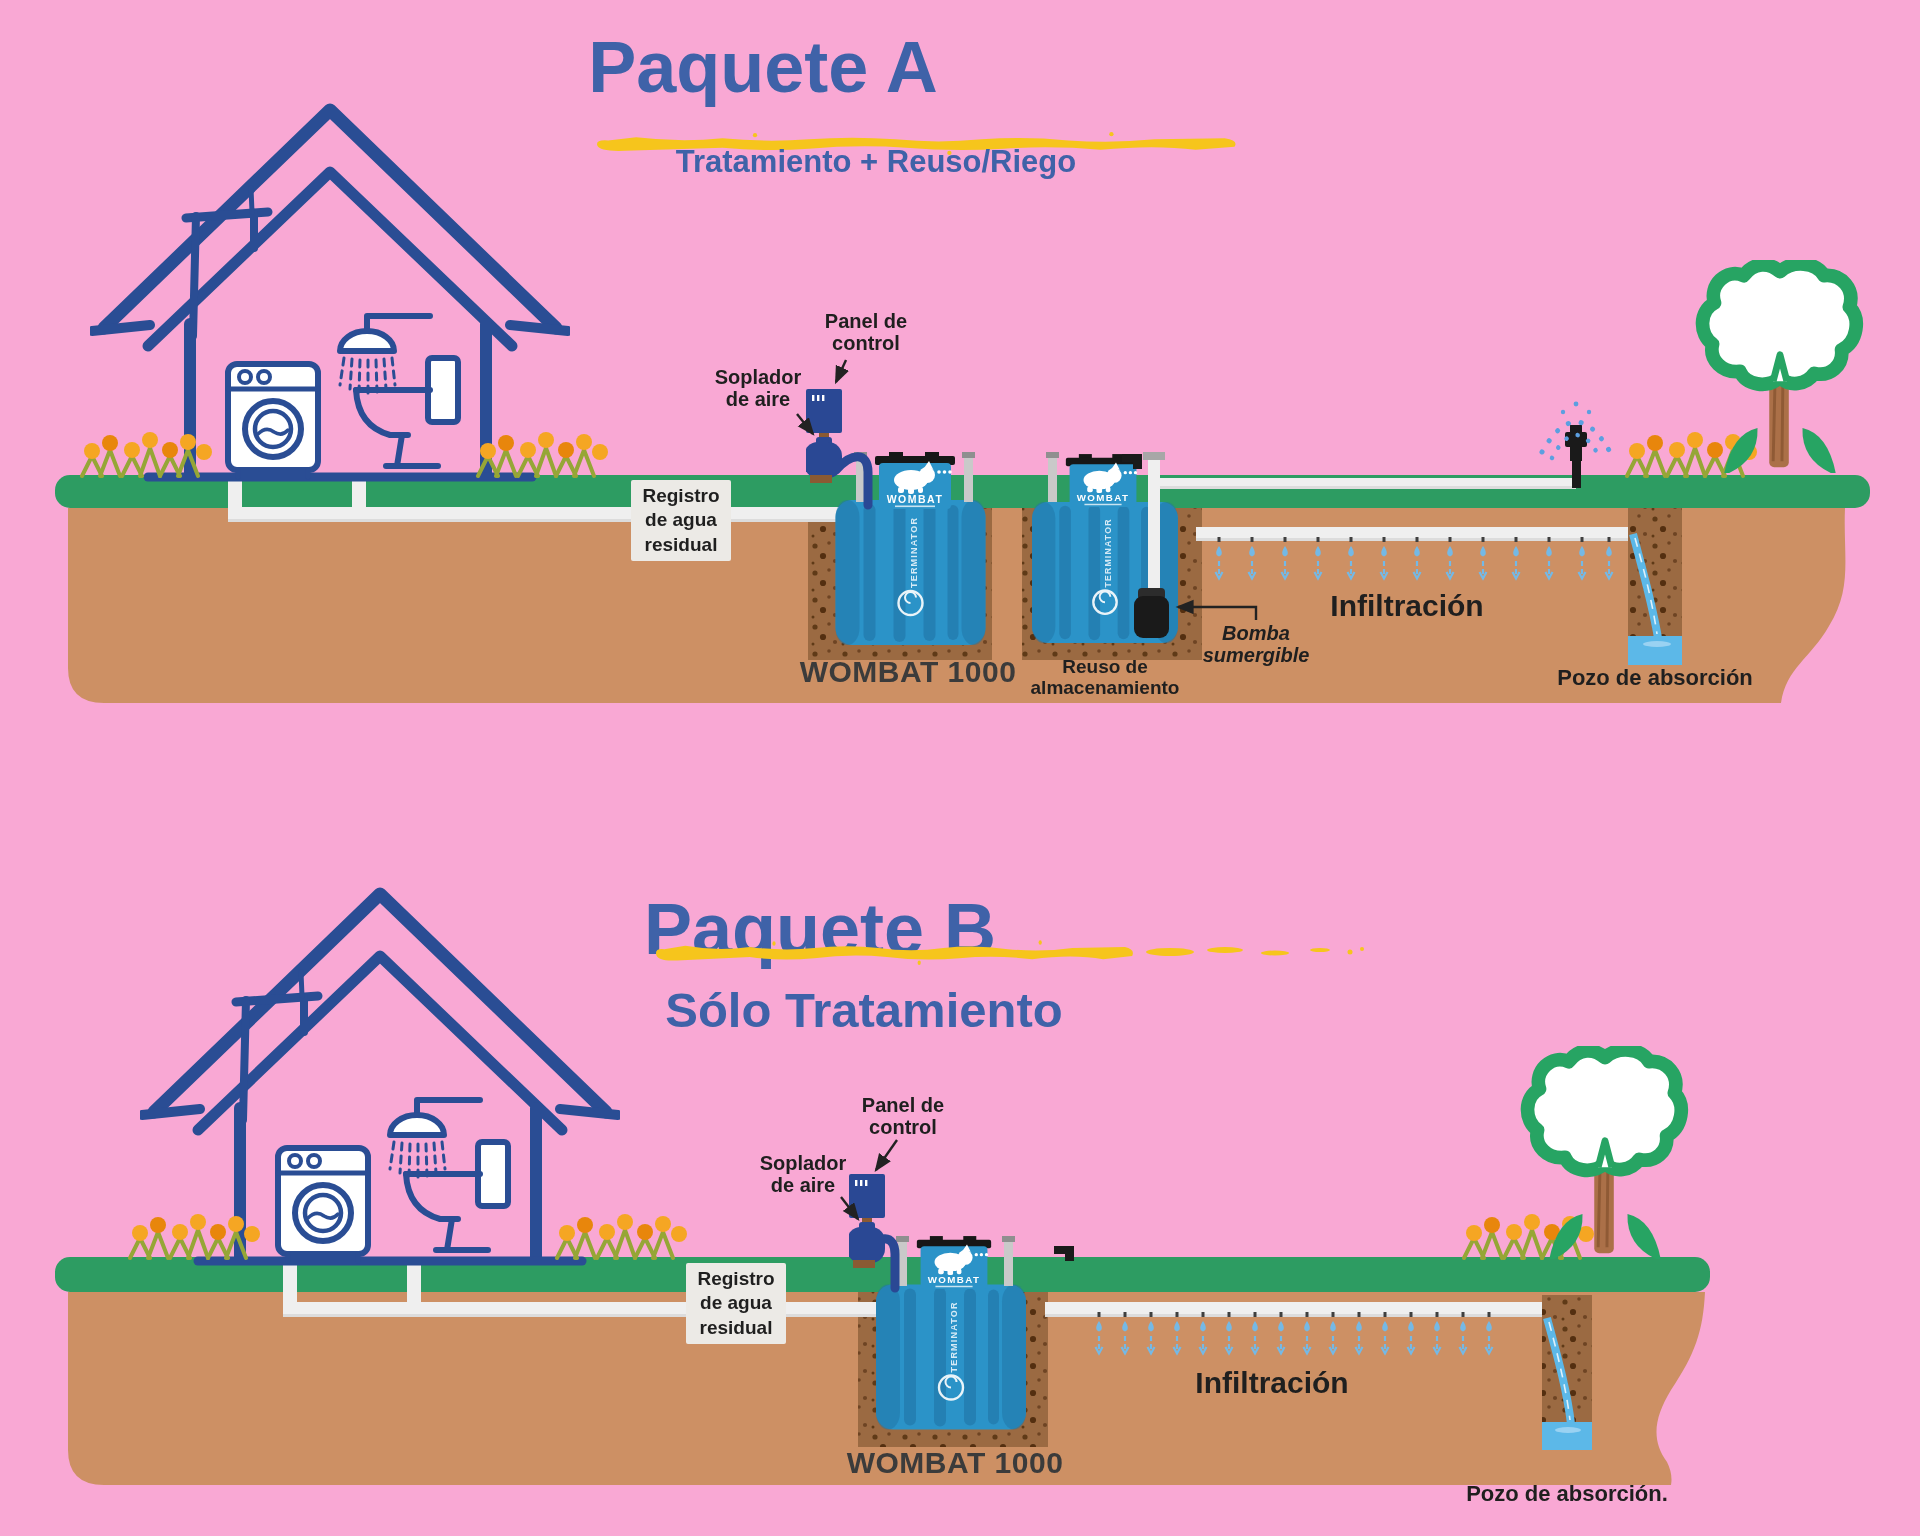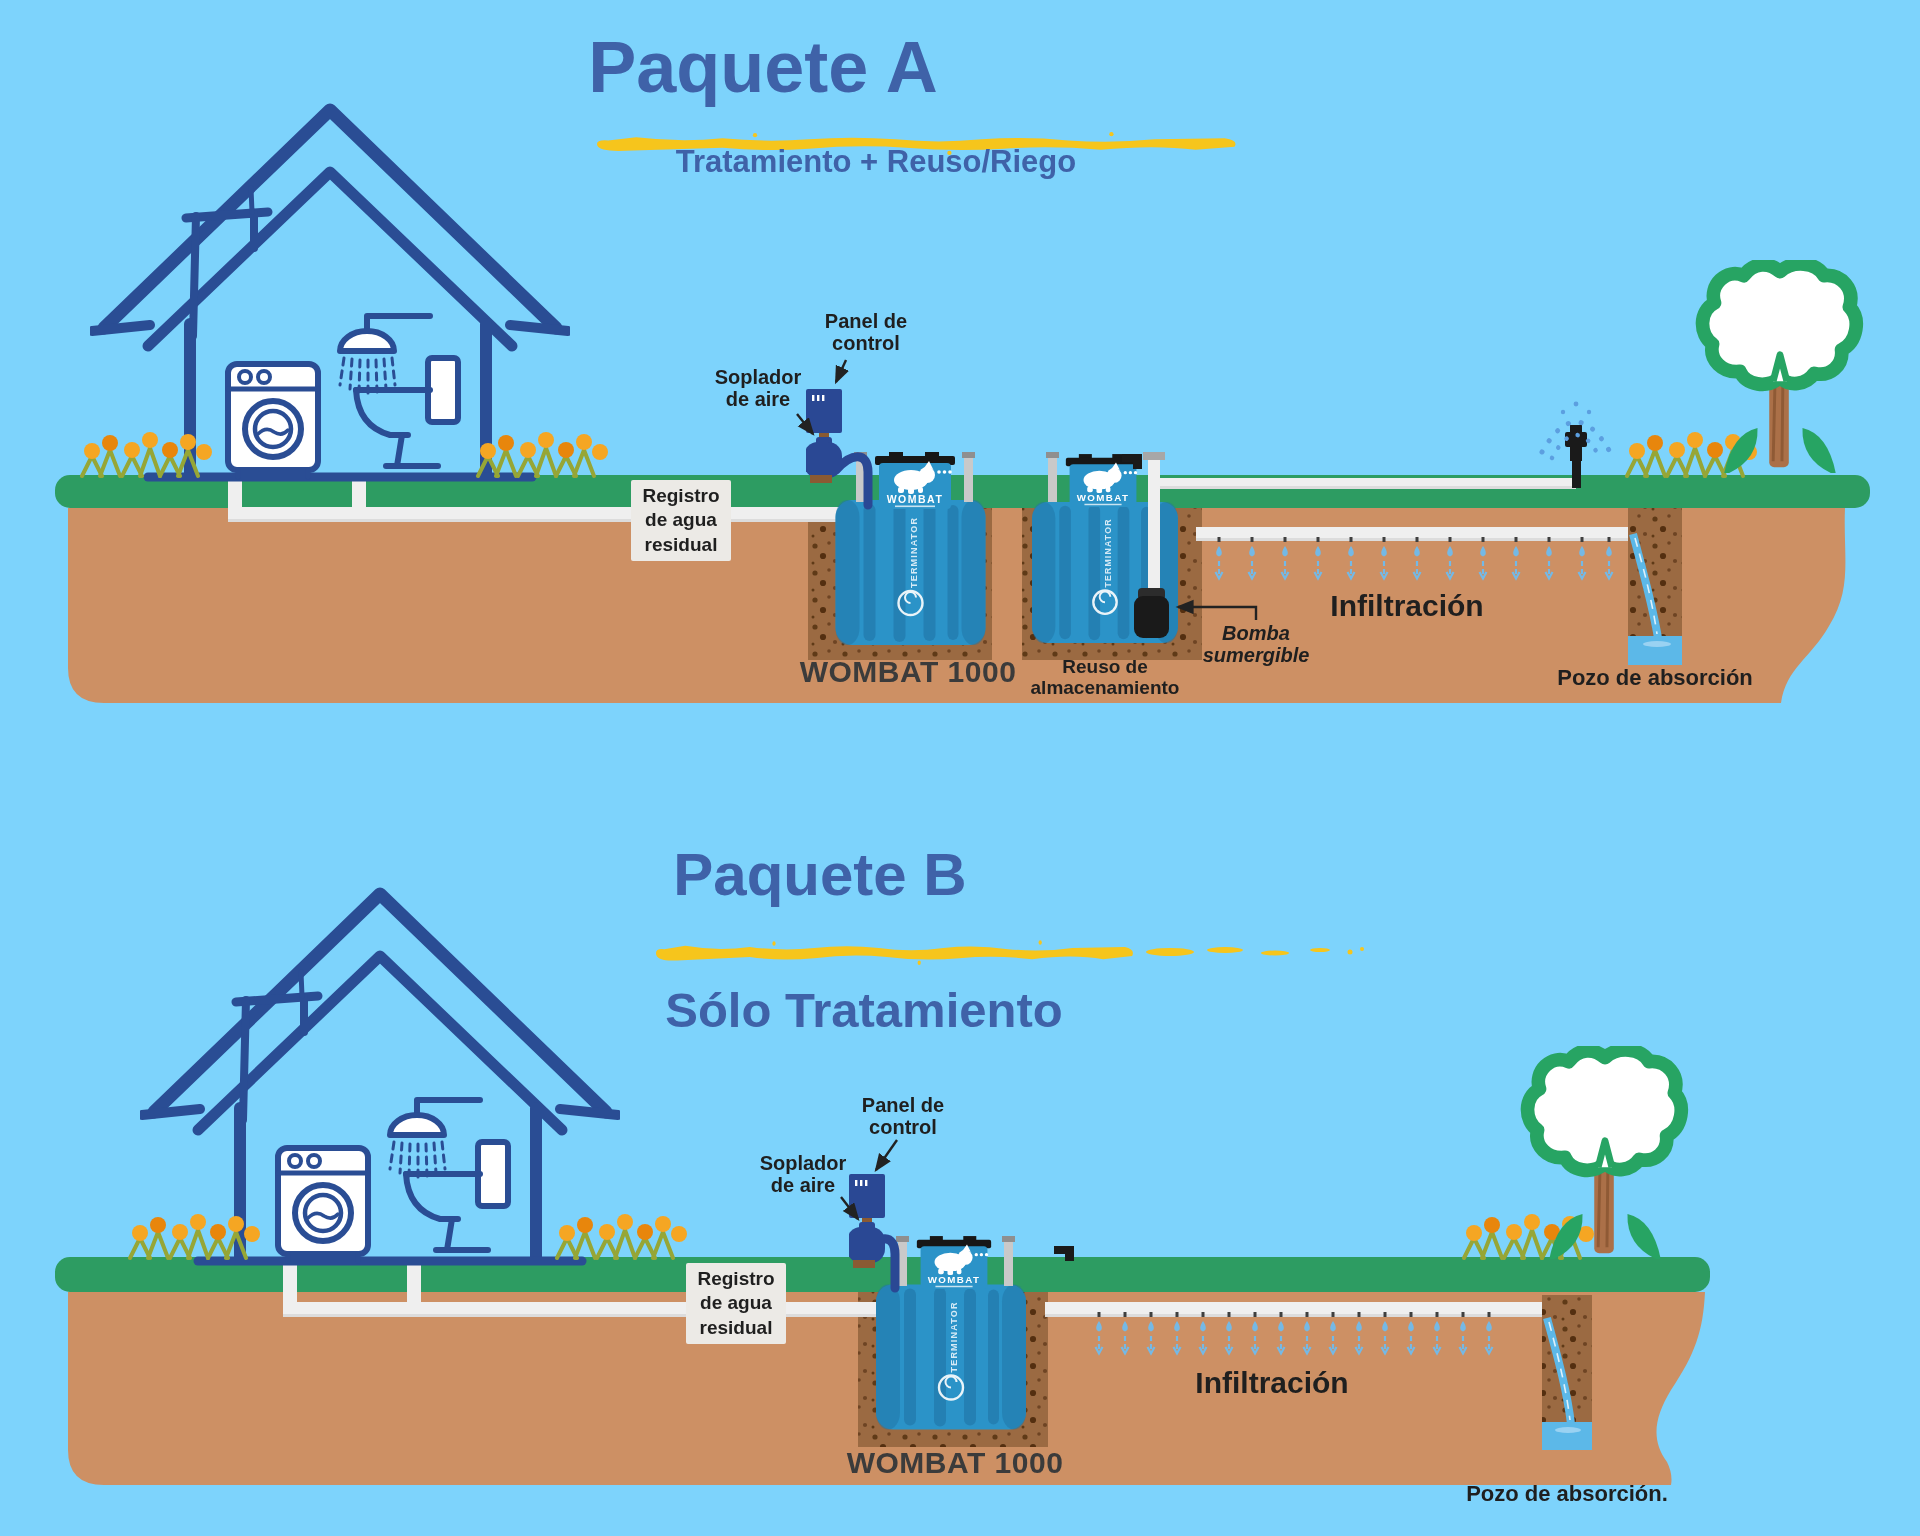--- a/index.html
+++ b/index.html
@@ -1,16 +1,16 @@
 <!DOCTYPE html>
 <html><head>
 <meta charset="utf-8">
 <style>
   html,body{margin:0;padding:0;background:#fff;}
-  .page{position:relative;width:1920px;height:1536px;background:#7dd3fc;overflow:hidden;
+  .page{position:relative;width:1920px;height:1536px;background:#f9a8d4;overflow:hidden;
         font-family:"Liberation Sans",sans-serif;}
   .art{position:absolute;left:0;top:0;}
   .lbl{position:absolute;font-weight:bold;color:#1f1f1f;text-align:center;line-height:1.1;}
   .lbl span{display:block;}
   .title{position:absolute;font-weight:bold;color:#3f62a8;text-align:center;white-space:nowrap;}
   .box{position:absolute;background:#eceae6;font-weight:bold;color:#1f1f1f;
        text-align:center;border-radius:2px;}
   .box span{display:block;}
 </style>
 </head>
@@ -355,21 +355,21 @@
   <span>Reuso de</span>
       <span>almacenamiento</span>
 </div>
 <div class="lbl" style="left:1186px;top:622px;width:140px;font-size:20px;font-style:italic;">
   <span>Bomba</span>
       <span>sumergible</span>
 </div>
 <div class="lbl" style="left:1307px;top:589px;width:200px;font-size:30px;">Infiltración</div>
 <div class="lbl" style="left:1555px;top:666px;width:200px;font-size:22px;">Pozo de absorción</div>
 
-<div class="title" style="left:420px;top:840px;width:800px;font-size:60px;">Paquete B</div>
+<div class="title" style="left:420px;top:888px;width:800px;font-size:72px;">Paquete B</div>
 <svg class="art" style="left:653px;top:939px;" width="484" height="27" viewBox="0 0 600 24" preserveAspectRatio="none">
       <use href="#brush"></use>
     </svg>
 <svg class="art" style="left:1140px;top:944px;" width="230" height="16" viewBox="0 0 230 16">
   <g fill="#f6c51c">
         <ellipse cx="30" cy="8" rx="24" ry="4"></ellipse>
         <ellipse cx="85" cy="6" rx="18" ry="3"></ellipse>
   <ellipse cx="135" cy="9" rx="14" ry="2.5"></ellipse>
         <ellipse cx="180" cy="6" rx="10" ry="2"></ellipse>
   <circle cx="210" cy="8" r="2.5"></circle>

